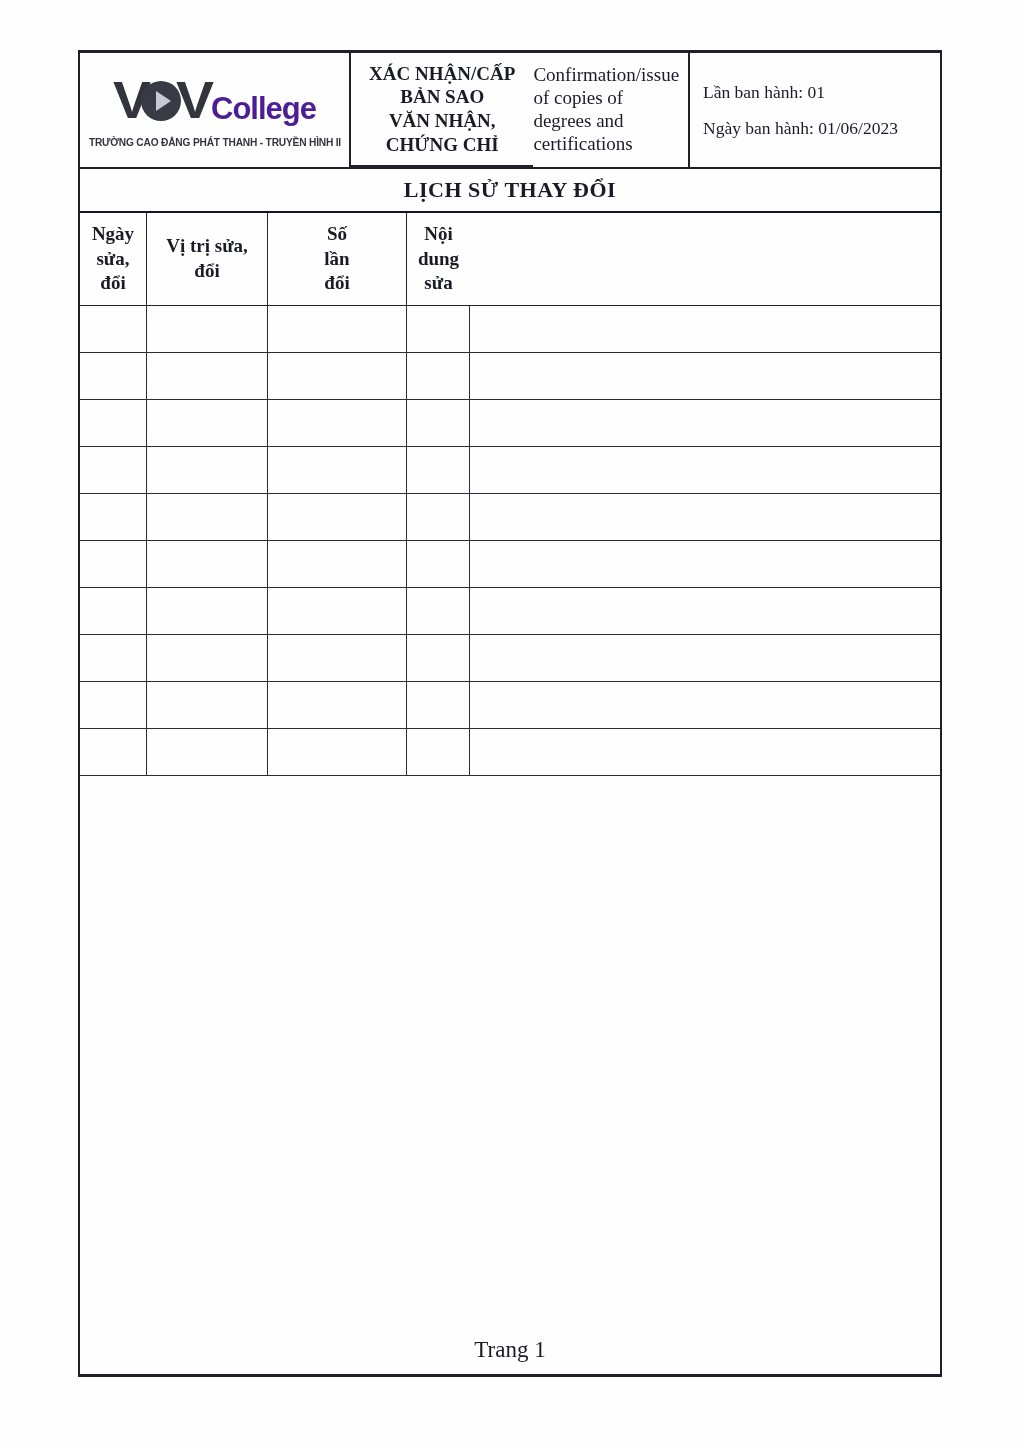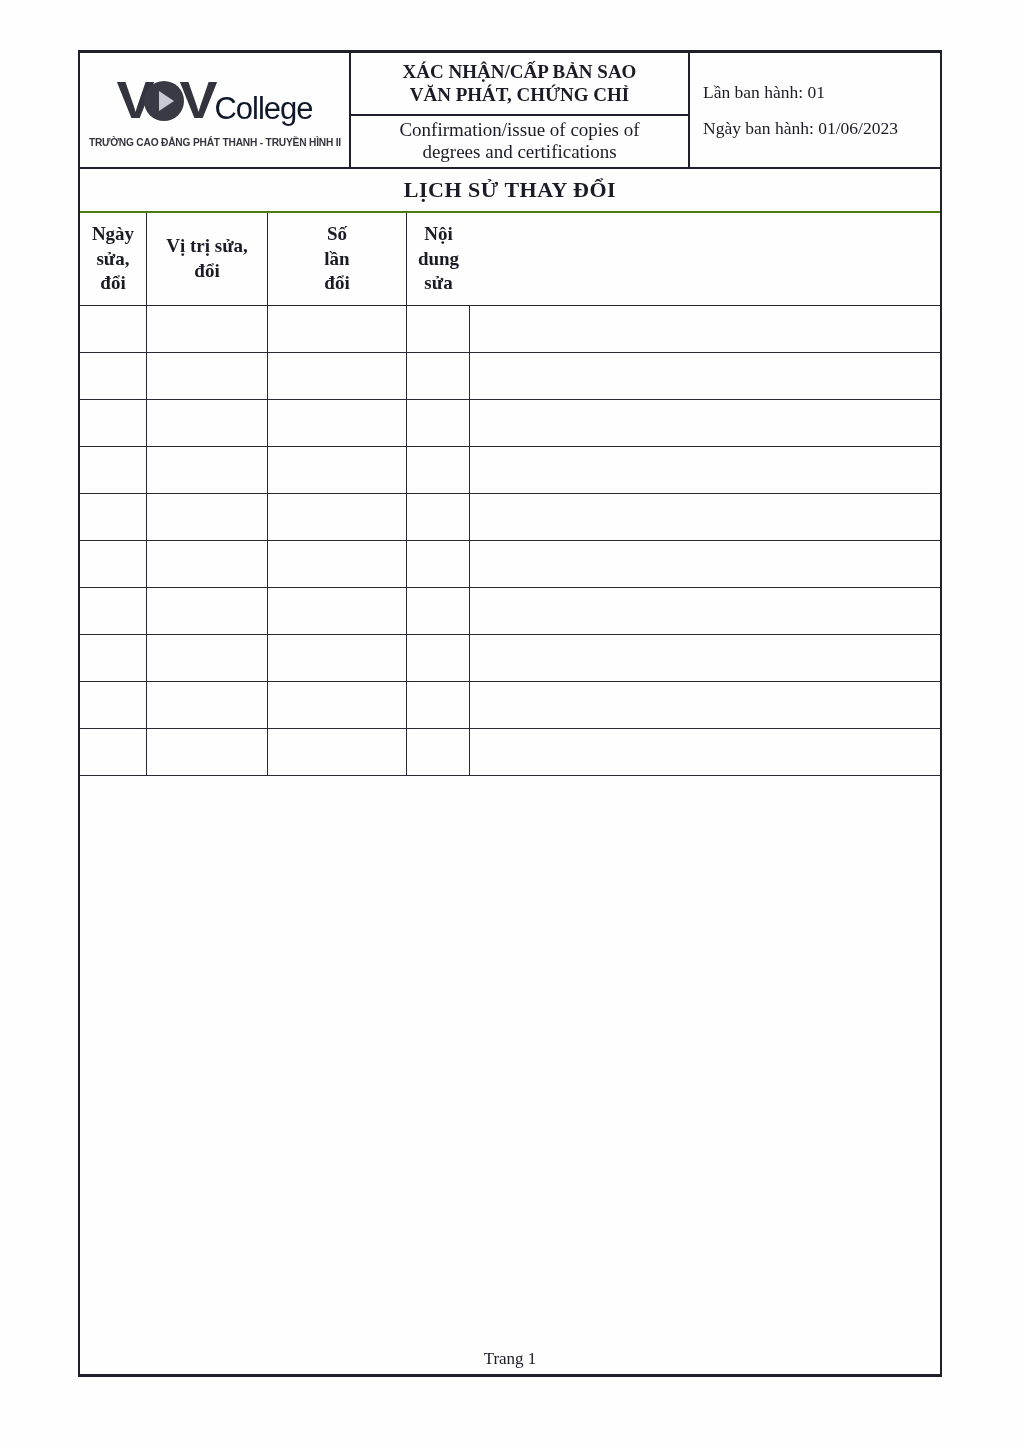--- a/index.html
+++ b/index.html
@@ -46,33 +46,33 @@
     margin:0 -5px; z-index:1;
   }
   .play-triangle {
     width:0; height:0;
     border-left:15px solid #c9c9d2;
     border-top:10px solid transparent;
     border-bottom:10px solid transparent;
     margin-left:5px;
   }
   .college-text {
-    font-size:31px; font-weight:normal; color:#0f172a;
+    font-size:31px; font-weight:bold; color:#4c1d95;
     margin-left:2px; letter-spacing:-1px;
     align-self:flex-end; padding-bottom:2px;
   }
   .logo-tagline {
     margin-top:7px;
     font-size:10.5px; font-weight:bold; letter-spacing:-0.2px;
     color:#34343e; white-space:nowrap;
     transform:scaleX(0.97);
   }
   .title-cell {
     border-right:2px solid #20202a;
-    display:flex; flex-direction:column;
+    display:flex; flex-direction:row;
   }
   .title-vi {
     flex:1.18; border-bottom:2px solid #20202a;
     display:flex; flex-direction:column; align-items:center; justify-content:center;
     font-weight:bold; font-size:19px; line-height:1.25; text-align:center;
   }
   .title-en {
     flex:1;
     display:flex; flex-direction:column; align-items:center; justify-content:center;
     font-size:19px; line-height:1.2; 
@@ -80,21 +80,21 @@
   .issue-cell {
     display:flex; flex-direction:column; justify-content:center;
     padding-left:13px; gap:15px;
     font-size:17.5px;
   }
   
   .section-band {
     height:44px; flex:0 0 44px;
     display:flex; align-items:center; justify-content:center;
     font-weight:bold; font-size:22px; letter-spacing:0.5px;
-    border-bottom:2px solid #4d7c0f;
+    border-bottom:2px solid #0f172a;
   }
   
   .cols { display:grid; grid-template-columns:67px 121px 139px 63px 1fr; }
   .table-header {
     height:93px; flex:0 0 93px;
     border-bottom:1.5px solid #24242e;
   }
   .th {
     border-right:1.5px solid #24242e;
     display:flex; flex-direction:column; align-items:center; justify-content:center;
@@ -105,21 +105,21 @@
     height:47px; flex:0 0 47px;
     border-bottom:1.5px solid #2a2a34;
   }
   .td { border-right:1.5px solid #2a2a34; }
   .td:last-child { border-right:none; }
   
   .footer-area {
     flex:1 1 auto;
     display:flex; align-items:flex-end; justify-content:center;
   }
-  .footer-text { font-size:17px; line-height:1; margin-bottom:7px; }
+  .footer-text { font-size:23px; line-height:1; margin-bottom:13px; }
 </style>
 </head>
 <body>
 
 <div class="page">
   <div class="frame">
 
     <div class="header-band">
 
       <div class="logo-cell">
@@ -130,21 +130,21 @@
           </span>
           <span class="vov-letter">V</span>
           <span class="college-text">College</span>
         </div>
         <div class="logo-tagline">TRƯỜNG CAO ĐẲNG PHÁT THANH - TRUYỀN HÌNH II</div>
       </div>
 
       <div class="title-cell">
         <div class="title-vi">
           <div>XÁC NHẬN/CẤP BẢN SAO</div>
-          <div>VĂN PHÁT, CHỨNG CHỈ</div>
+          <div>VĂN NHẬN, CHỨNG CHỈ</div>
         </div>
         <div class="title-en">
           <div>Confirmation/issue of copies of</div>
           <div>degrees and certifications</div>
         </div>
       </div>
 
       <div class="issue-cell">
         <div>Lần ban hành: 01</div>
         <div>Ngày ban hành: 01/06/2023</div>

